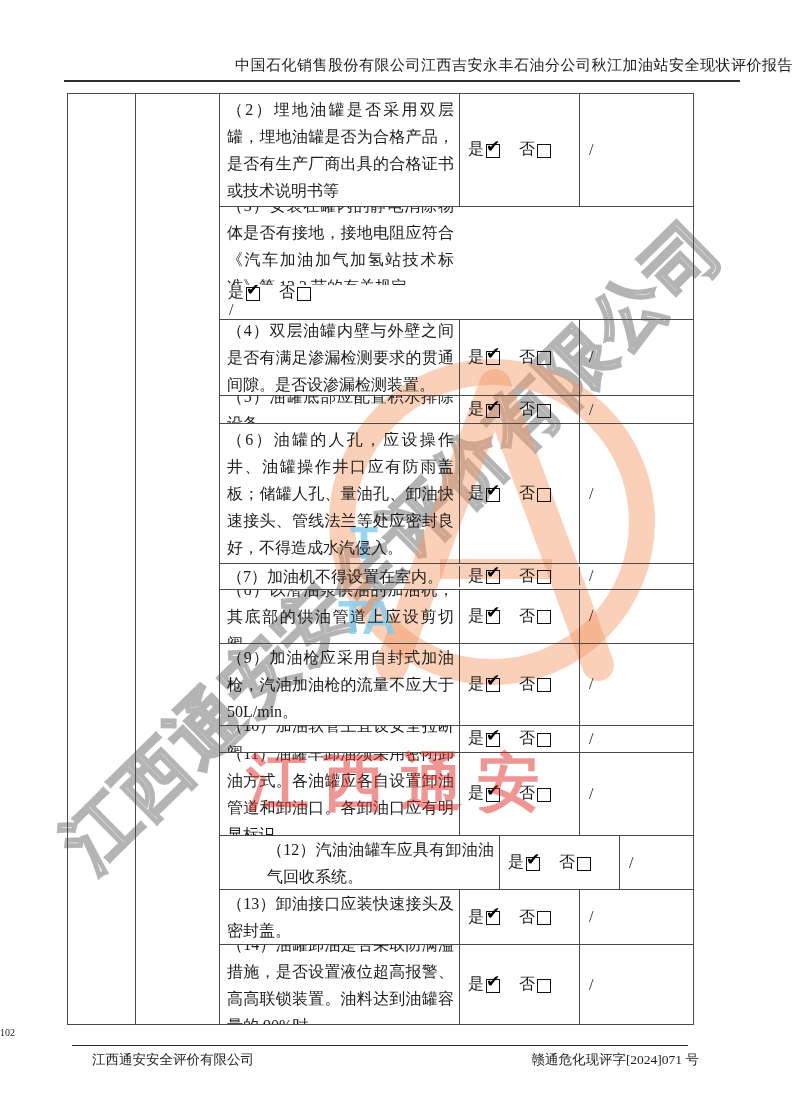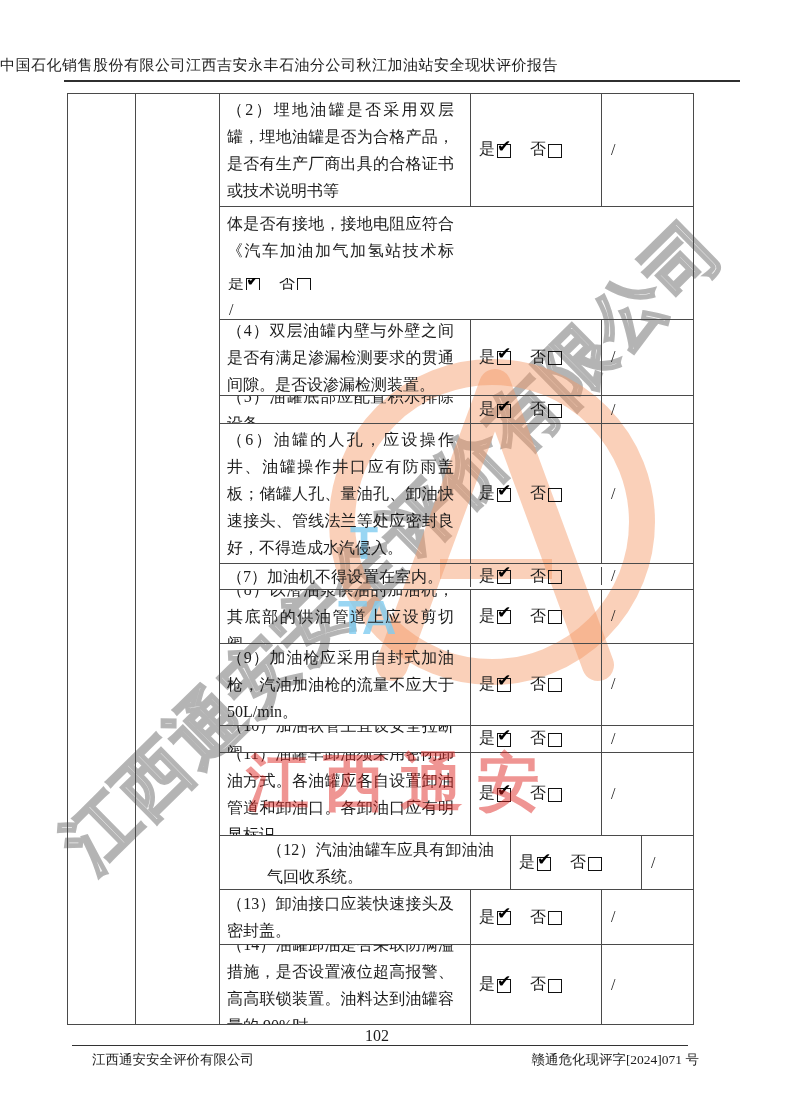--- a/index.html
+++ b/index.html
@@ -5,21 +5,21 @@
   html,body { margin:0; padding:0; background:#e8e8e8; }
   .page {
     position:relative; width:793px; height:1120px; margin:0 auto;
     background:#ffffff; overflow:hidden;
     font-family:"Liberation Serif","DejaVu Serif",serif;
     color:#1c1c1c;
   }
   
   .header-title {
     position:absolute; top:56px; left:0; width:100%;
-    text-align:left; font-size:15px; letter-spacing:0.5px;
+    text-align:right; font-size:15px; letter-spacing:0.5px;
   }
   .header-rule {
     position:absolute; top:80px; left:64px; width:676px; height:0;
     border-top:2px solid #2f2f2f;
   }
   
   .wm-diagonal {
     position:absolute; left:75px; top:820px; z-index:0;
     transform:rotate(-44.5deg); transform-origin:0 50%;
     font-family:"Liberation Sans","DejaVu Sans",sans-serif;
@@ -45,21 +45,21 @@
   
   .tbl {
     position:absolute; left:67px; top:93px; width:627px; height:932px;
     border:1px solid #4a4a4a; box-sizing:border-box; z-index:1;
     background:transparent;
   }
   .vline { position:absolute; top:0; bottom:0; width:0; border-left:1px solid #4a4a4a; }
   .vline.a { left:67px; }
   .vline.b { left:151px; }
   .rows { position:absolute; left:151px; top:0; right:0; bottom:0; display:flex; flex-direction:column; }
-  .row { display:flex; box-sizing:border-box; border-top:1px solid #4a4a4a; overflow:hidden;gap:11px; }
+  .row { display:flex; box-sizing:border-box; border-top:1px solid #4a4a4a; overflow:hidden; }
   .row:first-child { border-top:none; }
   .cell-text {
     width:240px; box-sizing:border-box; padding:0 5px 0 8px;
     display:flex; align-items:center; overflow:hidden;
   }
   .cell-text > span {
     display:block; width:100%;
     font-size:16px; line-height:27px;
     text-align:justify; text-justify:inter-ideograph;
   }
@@ -77,22 +77,22 @@
   .cb .tick {
     position:absolute; left:-1px; top:-7px; font-size:17px; font-weight:bold;
     color:#000; font-family:"DejaVu Sans",sans-serif; line-height:17px;
   }
   .cell-remark {
     flex:1; box-sizing:border-box; border-left:1px solid #4a4a4a;
     display:flex; align-items:center; padding-left:9px; font-size:16px;
   }
   
   .page-num {
-    position:absolute; top:1027px; left:0; width:754px; text-align:center;
-    font-size:16px; z-index:1;
+    position:absolute; top:1027px; left:0; width:754px; 
+    font-size:10px; z-index:1;
   }
   .footer-rule {
     position:absolute; top:1045px; left:72px; width:616px; height:0;
     border-top:1.5px solid #333; z-index:1;
   }
   .footer-left  { position:absolute; top:1051px; left:92px;  font-size:13.5px; z-index:1; }
   .footer-right { position:absolute; top:1051px; right:94px; font-size:13.5px; z-index:1; }
 </style>
 </head>
 <body>

